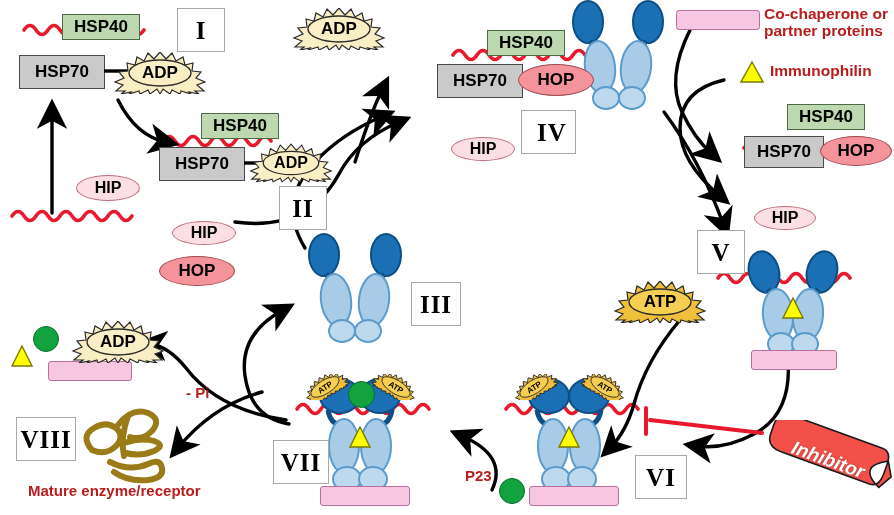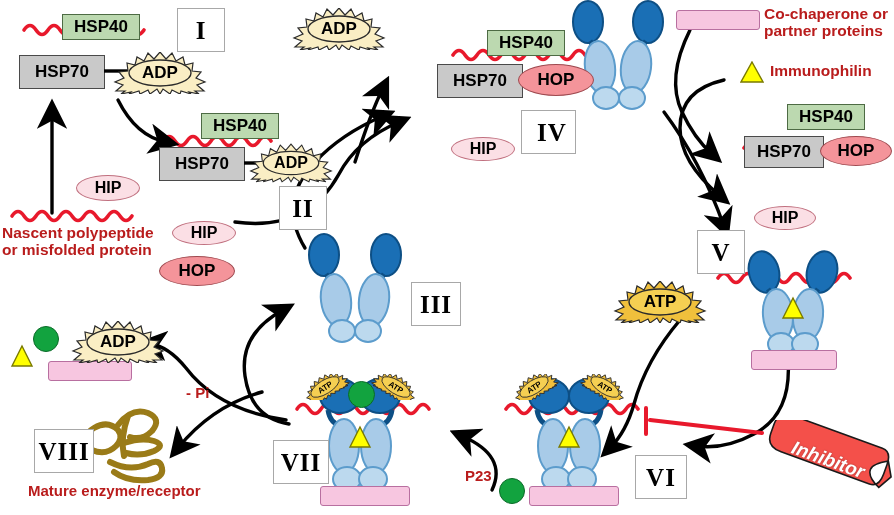--- a/index.html
+++ b/index.html
@@ -251,22 +251,20 @@
   </svg>
   <div class="burst" style="left:248px;top:143px;width:86px;height:40px;">
     <svg width="86" height="40" viewBox="0 0 96 42">
       <polygon points="48,0 54,7 60,1 64,9 71,5 73,13 81,11 80,19 89,20 84,26 93,30 85,33 92,39 83,39 87,42 77,40 79,42 69,39 68,42 60,38 58,42 51,37 48,42 45,37 38,42 36,38 28,42 27,39 17,42 19,40 9,42 13,39 4,39 11,33 3,30 12,26 7,20 16,19 15,11 23,13 25,5 32,9 36,1 42,7" fill="#faeec4" stroke="#2b2b2b" stroke-width="1.2"></polygon>
       <ellipse cx="48" cy="21" rx="31" ry="13" fill="#faeec4" stroke="#2b2b2b" stroke-width="1.4"></ellipse>
     </svg>
     <div class="bl" style="font-size:16px;">ADP</div>
   </div>
   <div class="roman" style="left:247px;top:186px;width:46px;height:42px;margin-left:32px;">II</div>
 
-  <div class="txt" style="left:2px;top:224px;font-size:15.5px;">Nascent polypeptide
-or misfolded protein</div>
 
   <div class="chip chip-hop" style="left:159px;top:256px;width:76px;height:30px;">HOP</div>
 
   <div class="burst" style="left:291px;top:8px;width:96px;height:42px;">
     <svg width="96" height="42" viewBox="0 0 96 42">
       <polygon points="48,0 54,7 60,1 64,9 71,5 73,13 81,11 80,19 89,20 84,26 93,30 85,33 92,39 83,39 87,42 77,40 79,42 69,39 68,42 60,38 58,42 51,37 48,42 45,37 38,42 36,38 28,42 27,39 17,42 19,40 9,42 13,39 4,39 11,33 3,30 12,26 7,20 16,19 15,11 23,13 25,5 32,9 36,1 42,7" fill="#faeec4" stroke="#2b2b2b" stroke-width="1.2"></polygon>
       <ellipse cx="48" cy="21" rx="31" ry="13" fill="#faeec4" stroke="#2b2b2b" stroke-width="1.4"></ellipse>
     </svg>
     <div class="bl" style="font-size:17px;">ADP</div>
   </div>
@@ -379,16 +377,16 @@
   <div class="burst" style="left:70px;top:321px;width:96px;height:42px;">
     <svg width="96" height="42" viewBox="0 0 96 42">
       <polygon points="48,0 54,7 60,1 64,9 71,5 73,13 81,11 80,19 89,20 84,26 93,30 85,33 92,39 83,39 87,42 77,40 79,42 69,39 68,42 60,38 58,42 51,37 48,42 45,37 38,42 36,38 28,42 27,39 17,42 19,40 9,42 13,39 4,39 11,33 3,30 12,26 7,20 16,19 15,11 23,13 25,5 32,9 36,1 42,7" fill="#faeec4" stroke="#2b2b2b" stroke-width="1.2"></polygon>
       <ellipse cx="48" cy="21" rx="31" ry="13" fill="#faeec4" stroke="#2b2b2b" stroke-width="1.4"></ellipse>
     </svg>
     <div class="bl" style="font-size:17px;">ADP</div>
   </div>
 
   <div class="txt" style="left:186px;top:385px;font-size:15px;">- Pi</div>
 
-  <div class="roman" style="left:34px;top:417px;width:58px;height:42px;margin-top:12px;">VIII</div>
+  <div class="roman" style="left:16px;top:417px;width:58px;height:42px;">VIII</div>
   <div class="txt" style="left:28px;top:483px;font-size:15px;">Mature enzyme/receptor</div>
 
 </div>
 
 </body></html>

